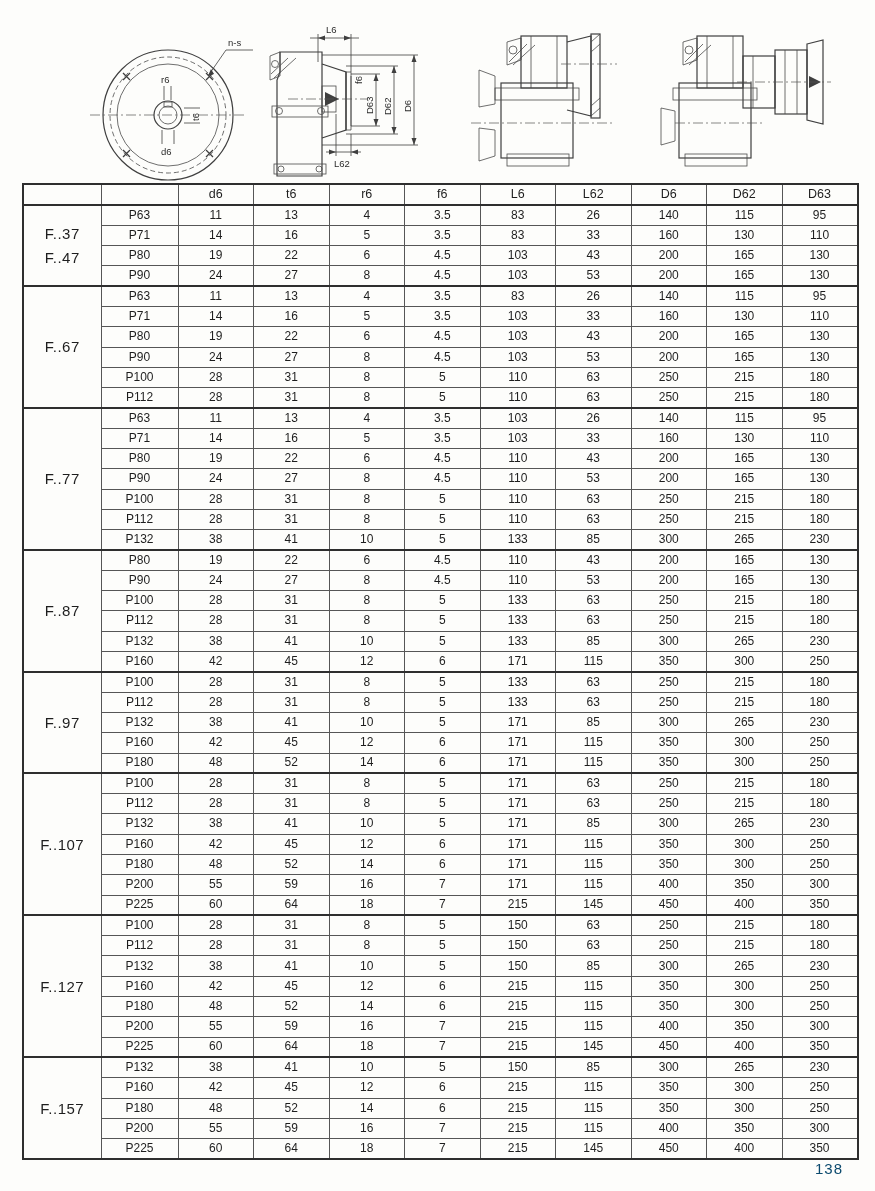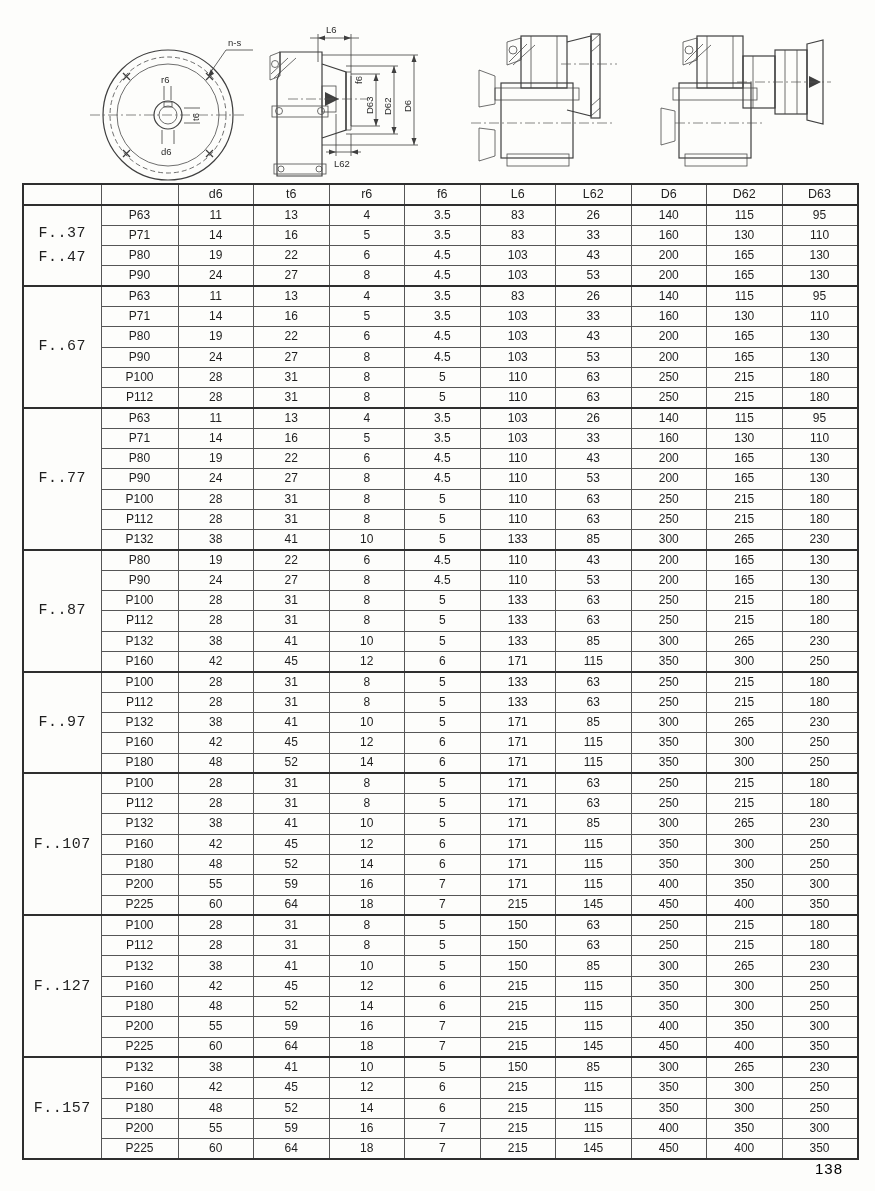--- a/index.html
+++ b/index.html
@@ -26,25 +26,25 @@
   }
   .dim-table th, .dim-table td {
     border:1px solid #565656;
     text-align:center; vertical-align:middle;
     font-size:12px; font-weight:normal;
     height:20.3px; padding:0; line-height:1.1;
   }
   .dim-table thead th { height:21px; border-bottom:2px solid #2e2e2e; font-size:12.5px; }
   .dim-table tr.group-start td { border-top:2px solid #2e2e2e; }
   .dim-table td.group-cell {
-    font-size:15px; white-space:pre-line; line-height:1.55; letter-spacing:0.5px;font-family:Liberation Mono, monospace;
+    font-size:15px; white-space:pre-line; line-height:1.55; letter-spacing:0.5px;
   }
   .page-number {
     position:absolute; right:32px; top:1160px;
-    font-size:15px; color:#000000; letter-spacing:1px;
+    font-size:15px; color:#0c4a6e; letter-spacing:1px;
   }
 </style>
 </head>
 <body>
 
 <div class="page">
 
   <div class="drawings">
 
     <svg style="left:68px; top:6px;" width="200" height="170" viewBox="0 0 200 170">

